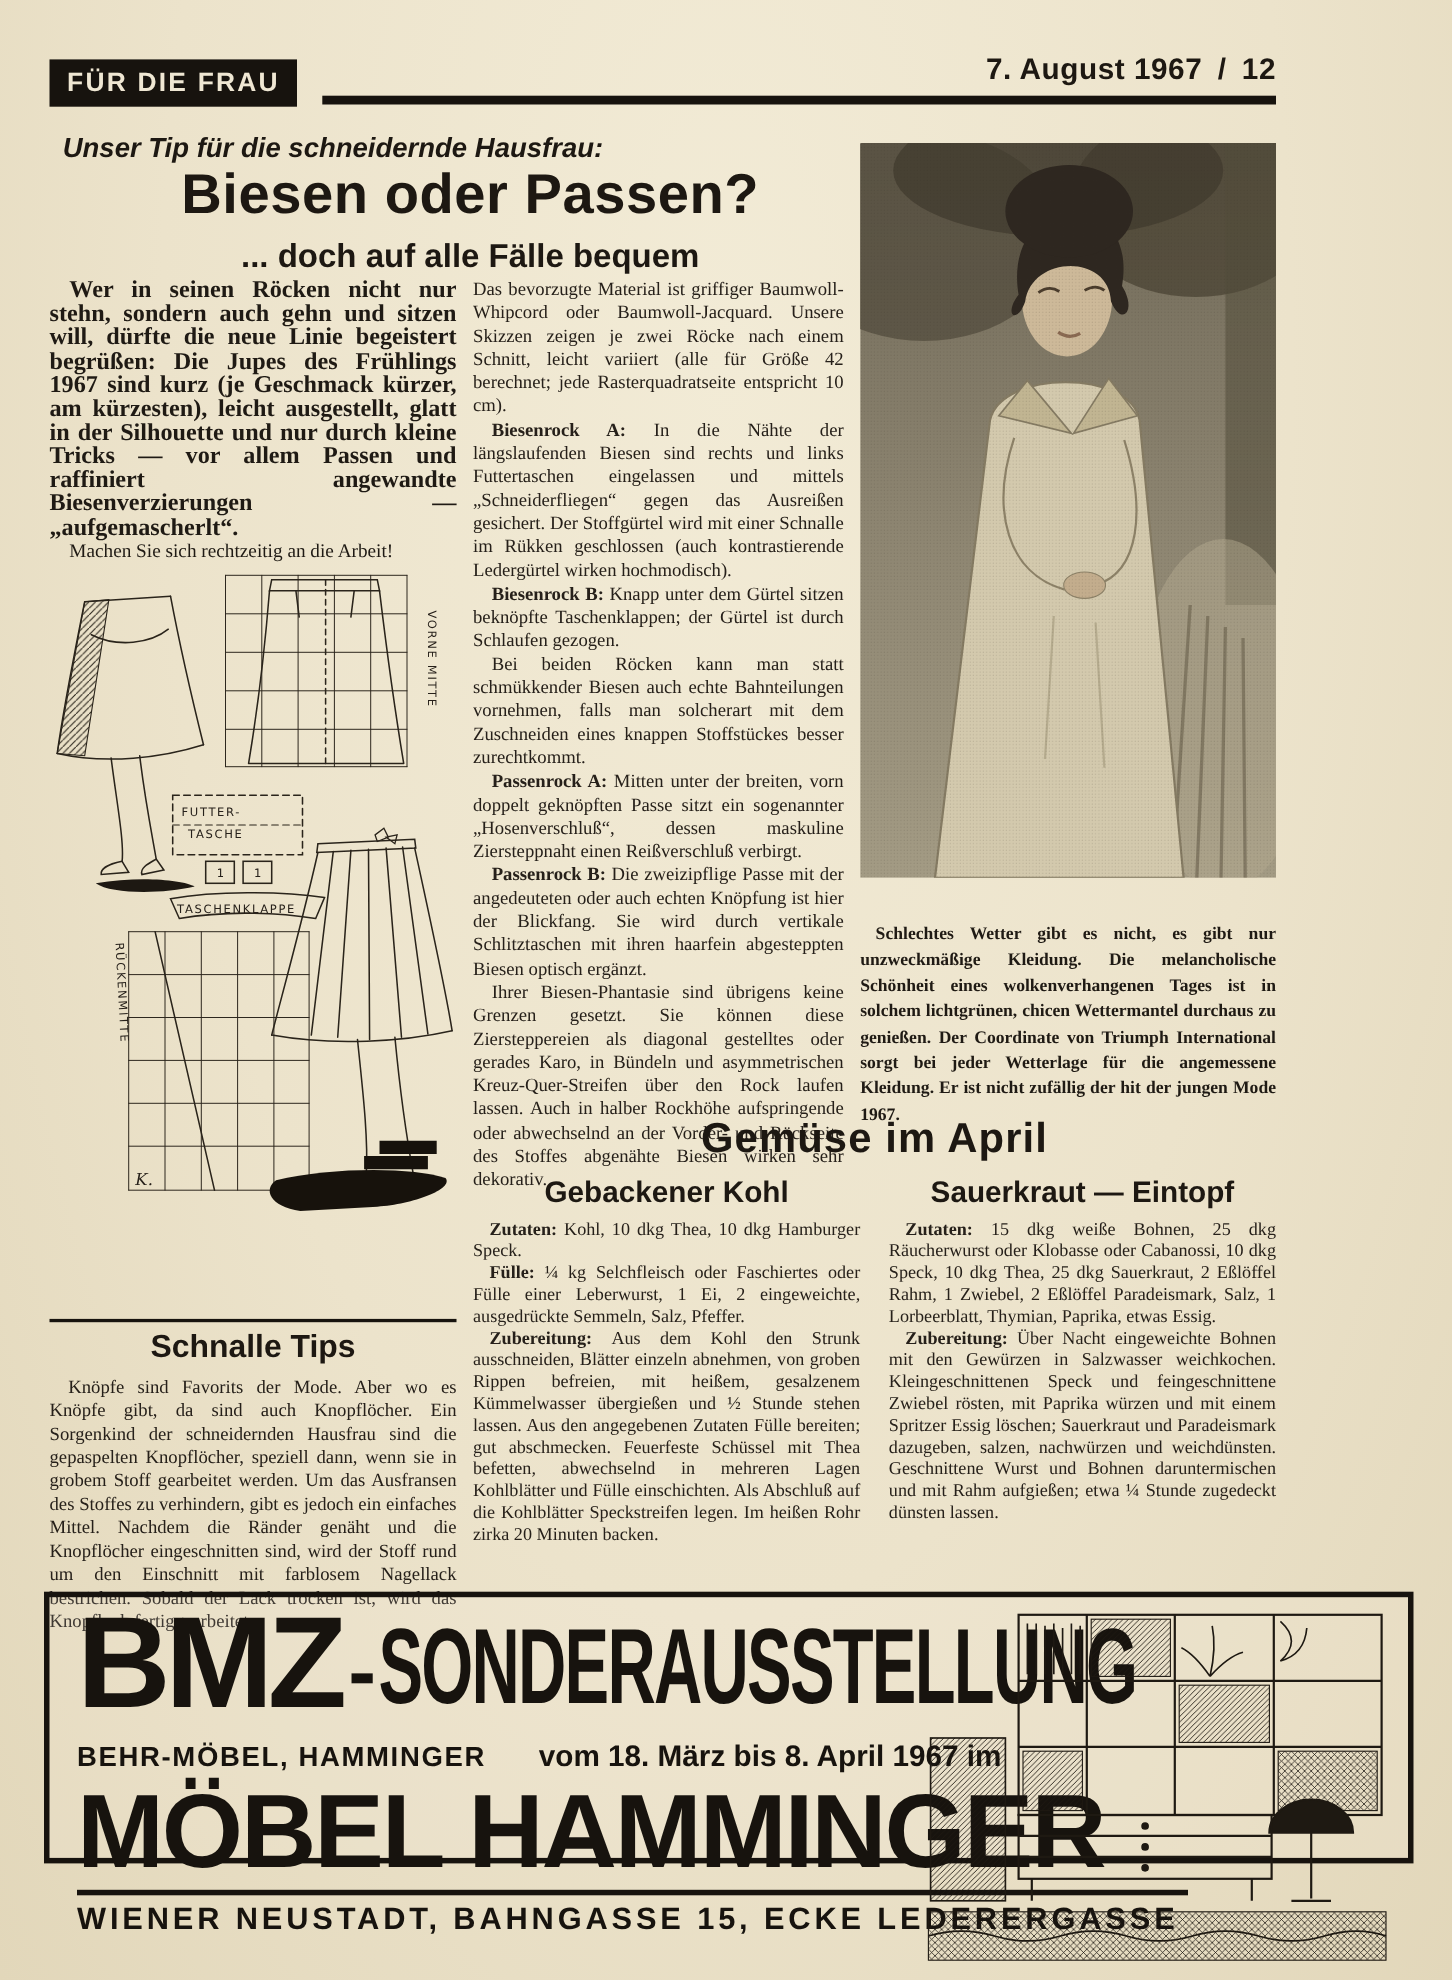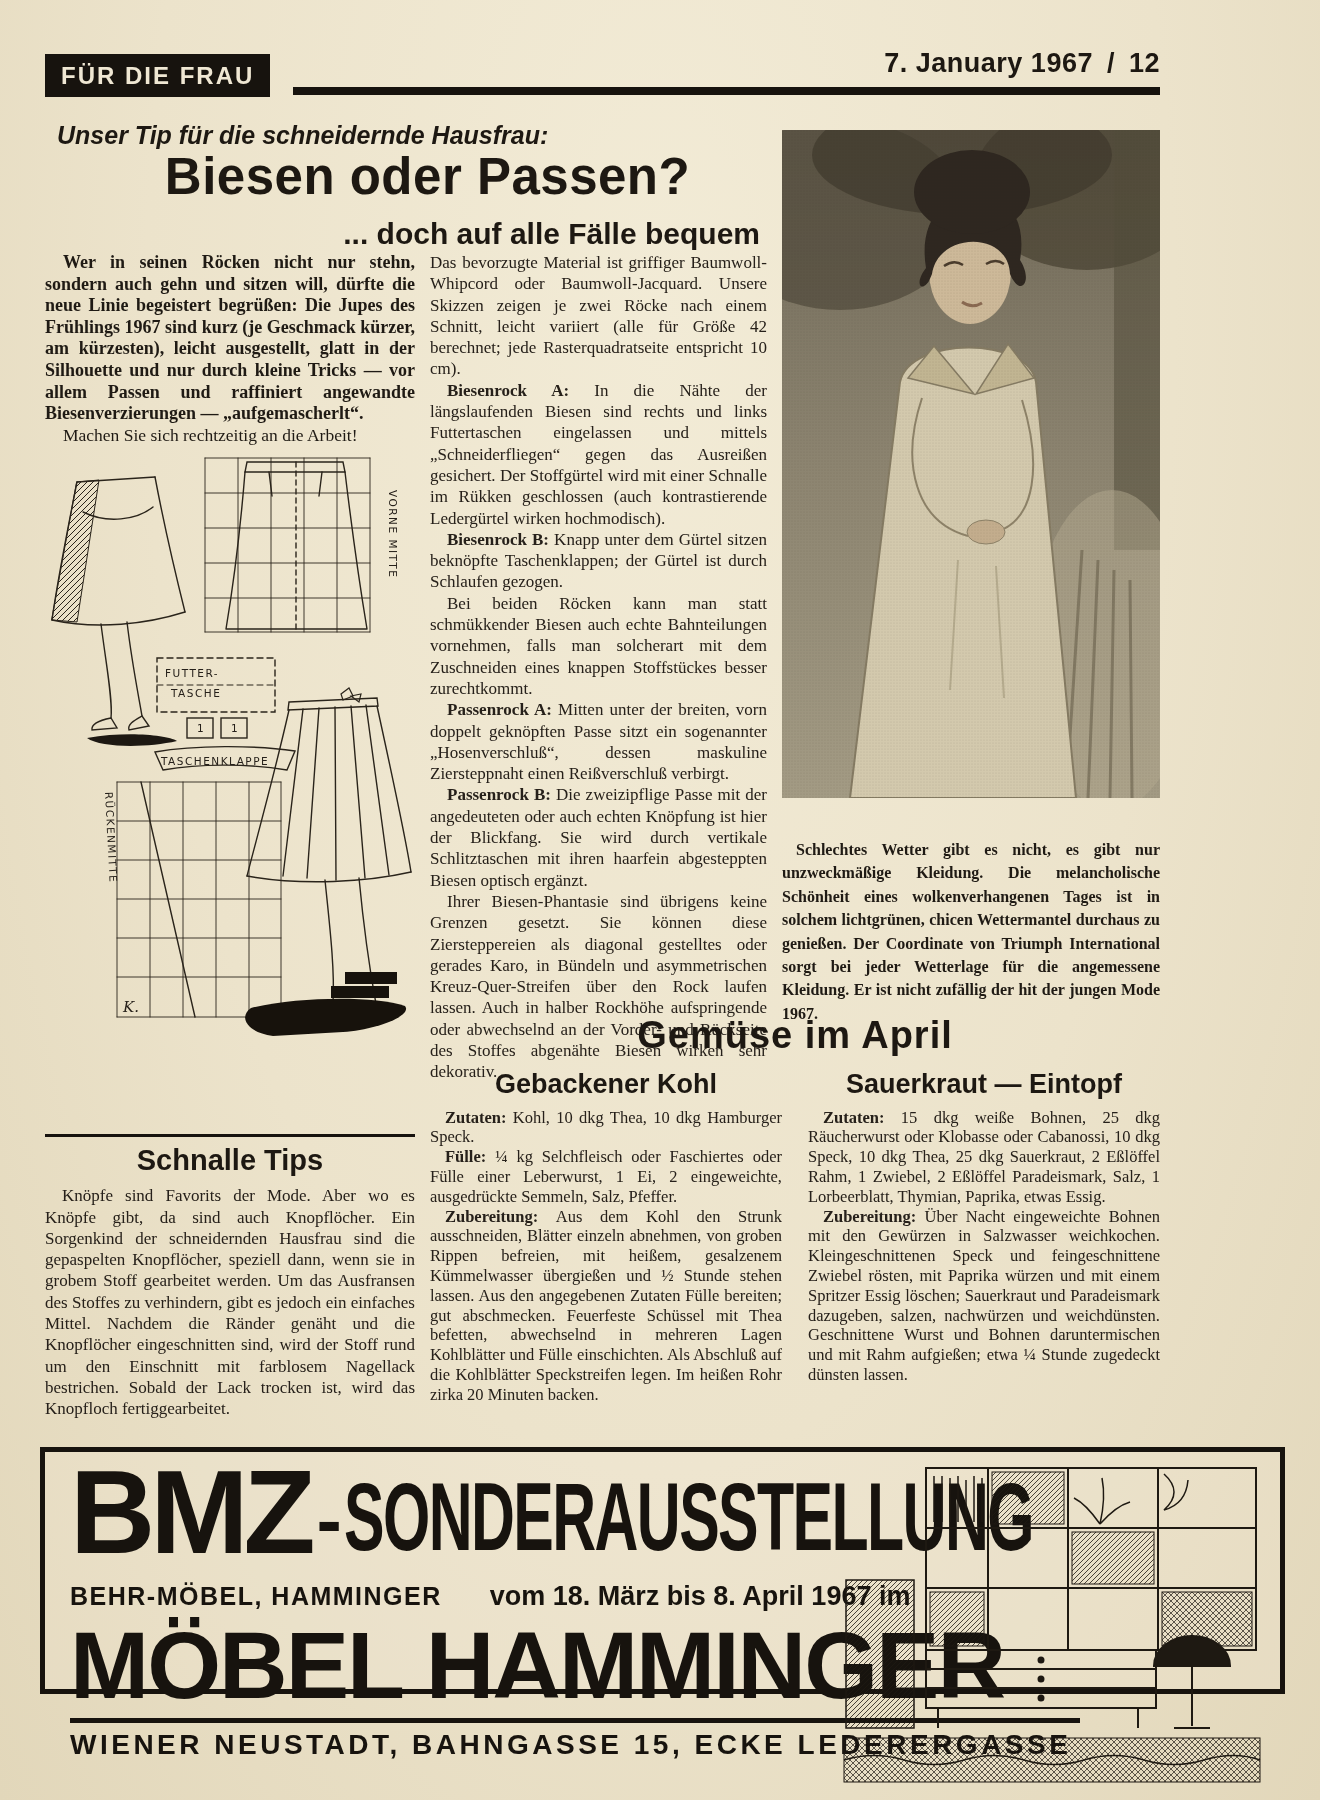--- a/index.html
+++ b/index.html
@@ -23,32 +23,32 @@
     letter-spacing:0.5px;
   }
   .date-line .sep{ padding:0 14px; font-weight:bold;}
   
   .kicker{
     position:absolute; left:57px; top:122px;
     font:italic bold 25px/1.1 "Liberation Sans", sans-serif; color:#1d1812;
   }
   .head-block{ position:absolute; left:95px; top:150px; width:665px; text-align:center;}
   .headline{ margin:0; font:bold 51px/1.05 "Liberation Sans", sans-serif; color:#1d1812; letter-spacing:0.5px;}
-  .subhead{ margin:14px 0 0; font:bold 30px/1.05 "Liberation Sans", sans-serif; color:#1d1812;text-align:right;}
+  .subhead{ margin:14px 0 0; font:bold 30px/1.05 "Liberation Sans", sans-serif; color:#1d1812;}
   
   .columns{ position:absolute; left:45px; top:252px; width:1115px; display:flex; gap:15px;}
   .col1{ width:370px; flex:none;}
   .col2{ width:337px; flex:none;}
   .col3{ width:378px; flex:none;}
   .body-para{
     margin:0; font-size:17px; line-height:21.3px; text-align:justify;
     text-indent:17px; hyphens:auto; color:#26201a;
   }
   .col2 .body-para:first-child{ text-indent:0;}
-  .intro{ margin:0; font-weight:bold; font-size:18px; line-height:21.6px; text-align:justify; text-indent:18px; hyphens:auto; color:#1f1a14;}
+  .intro{ margin:0; font-weight:bold; font-size:22px; line-height:21.6px; text-align:justify; text-indent:18px; hyphens:auto; color:#1f1a14;}
   .intro-cta{ margin:0; font-weight:normal; font-size:17.5px; line-height:21.6px; text-indent:18px; color:#1f1a14;}
   .diagram{ display:block; margin-top:6px; width:370px; height:672px;}
   .dlab{ font:10.5px "DejaVu Sans", sans-serif; letter-spacing:1.5px; fill:#26201a; stroke:none;}
   .dsig{ font:italic 15px "DejaVu Serif", serif; fill:#26201a; stroke:none;}
   
   .tips-rule{ height:3px; background:#17130e; margin:10px 0 8px;}
   .tips-h{ margin:0 0 8px; text-align:center; font:bold 29px/1.1 "Liberation Sans", sans-serif; color:#1d1812;}
   
   .photo{ width:378px; height:668px; margin-top:-122px; display:block;}
   .caption{ margin:40px 0 0; font-weight:bold; font-size:16px; line-height:23.4px; text-align:justify; text-indent:14px; hyphens:auto; color:#1f1a14;}
@@ -83,21 +83,21 @@
 </head>
 <body>
 
 <div class="page">
 
   <div class="badge">
     <span>FÜR DIE FRAU</span>
   </div>
   <div class="mast-rule"></div>
   <div class="date-line">
-    <span>7. January 1967</span><span class="sep">/</span><span>12</span>
+    <span>7. August 1967</span><span class="sep">/</span><span>12</span>
   </div>
 
   <div class="kicker">Unser Tip für die schneidernde Hausfrau:</div>
   <div class="head-block">
     <h1 class="headline">Biesen oder Passen?</h1>
     <h2 class="subhead">... doch auf alle Fälle bequem</h2>
   </div>
 
   <div class="columns">
 

